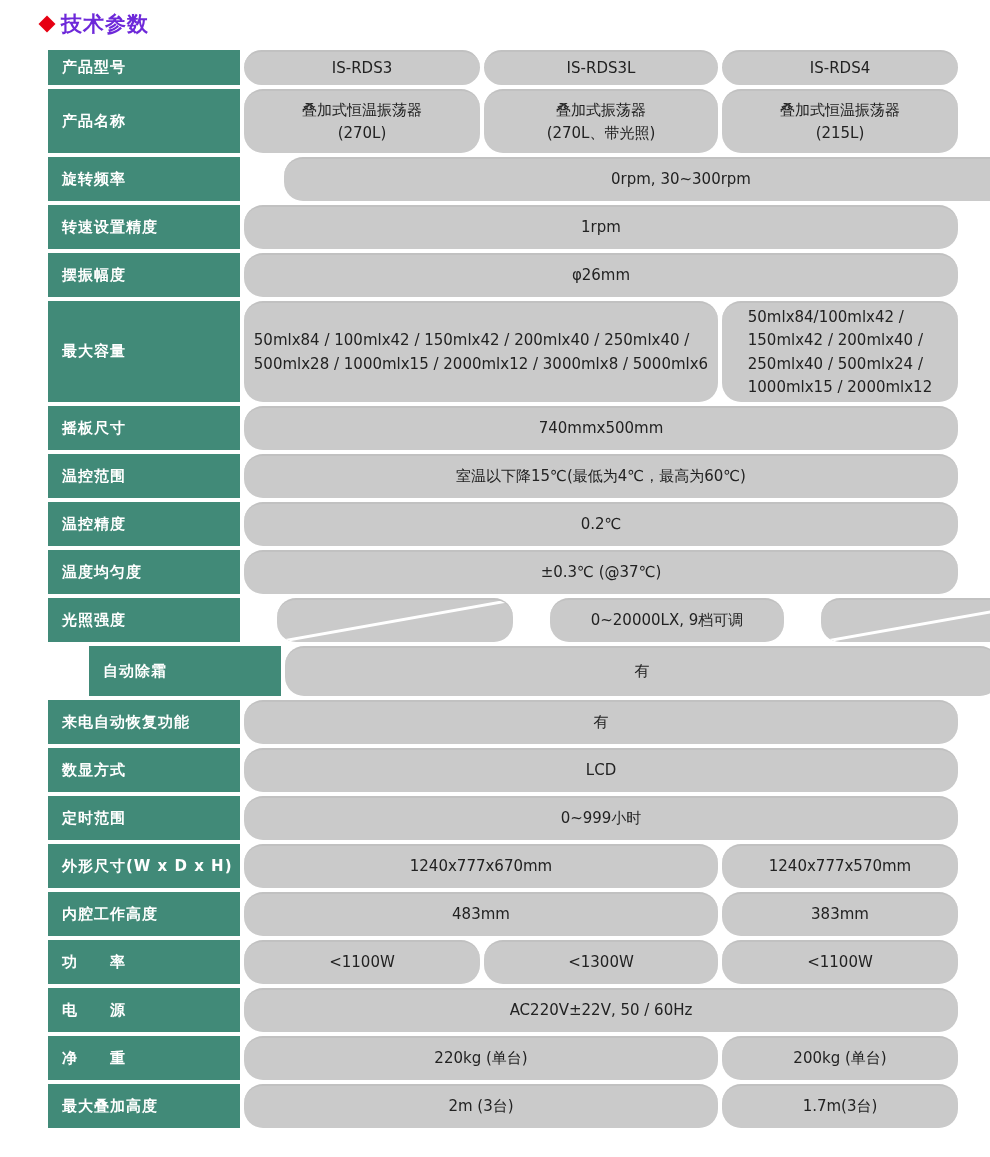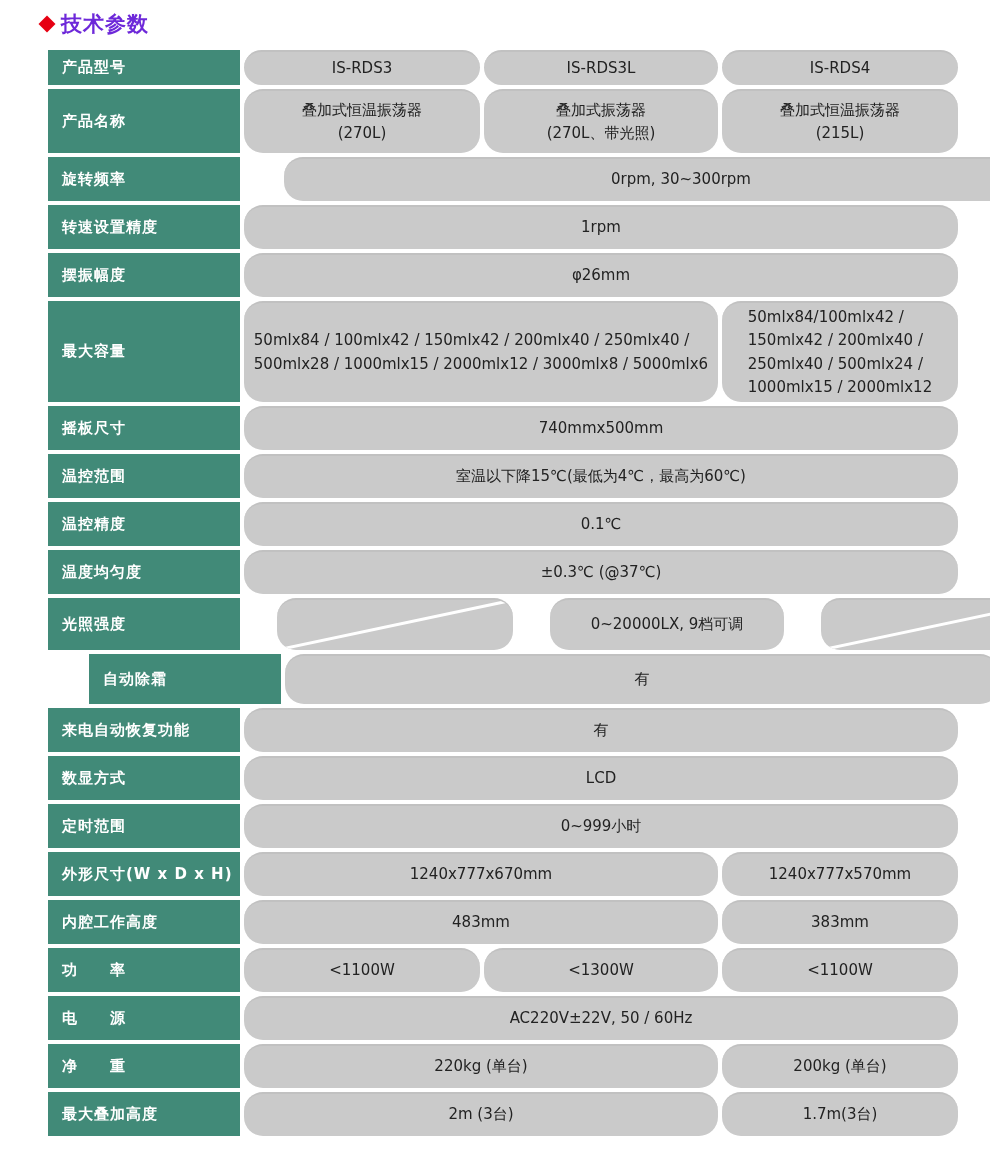--- a/index.html
+++ b/index.html
@@ -167,30 +167,30 @@
     </div>
     <div class="row" style="height: 44px;">
       <div class="cell label-cell">温控范围</div>
       <div class="cell value-cell span3">
         <span class="val">室温以下降15℃(最低为4℃，最高为60℃)</span>
       </div>
     </div>
     <div class="row" style="height: 44px;">
       <div class="cell label-cell">温控精度</div>
       <div class="cell value-cell span3">
-        <span class="val">0.1℃</span>
+        <span class="val">0.2℃</span>
       </div>
     </div>
     <div class="row" style="height: 44px;">
       <div class="cell label-cell">温度均匀度</div>
       <div class="cell value-cell span3">
         <span class="val">±0.3℃ (@37℃)</span>
       </div>
     </div>
-    <div class="row" style="height: 52px; gap: 37px;">
+    <div class="row" style="height: 44px; gap: 37px;">
       <div class="cell label-cell">光照强度</div>
       <div class="cell value-cell">
         <svg class="diag" viewBox="0 0 100 100" preserveAspectRatio="none">
           <line x1="0" y1="100" x2="100" y2="0" vector-effect="non-scaling-stroke"></line>
         </svg>
       </div>
       <div class="cell value-cell">
         <span class="val">0~20000LX, 9档可调</span>
       </div>
       <div class="cell value-cell">

